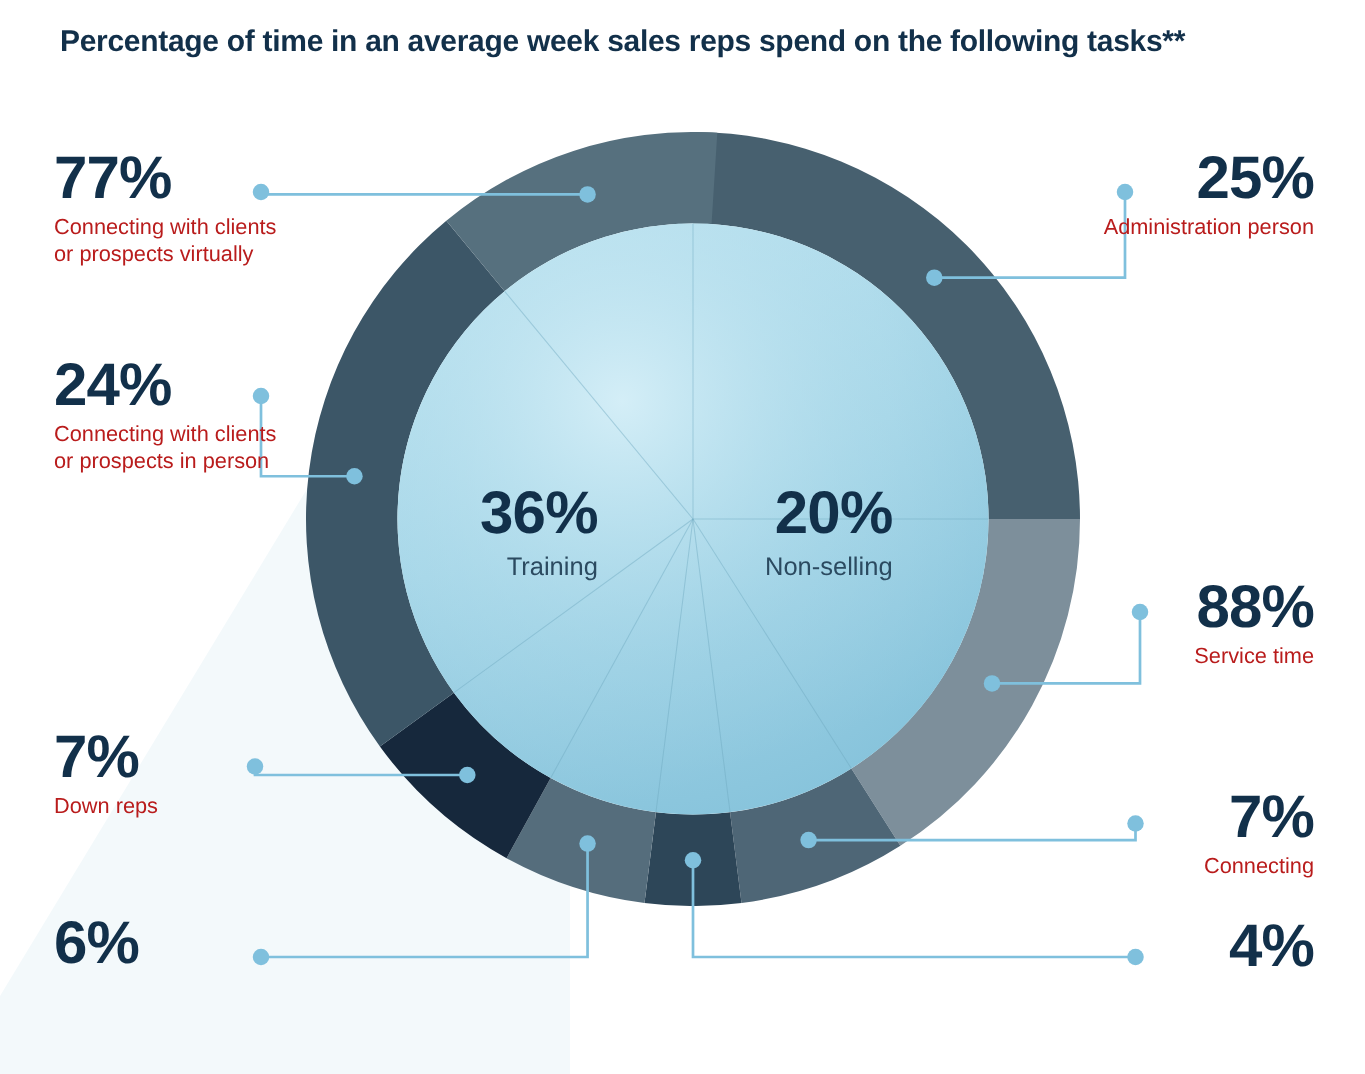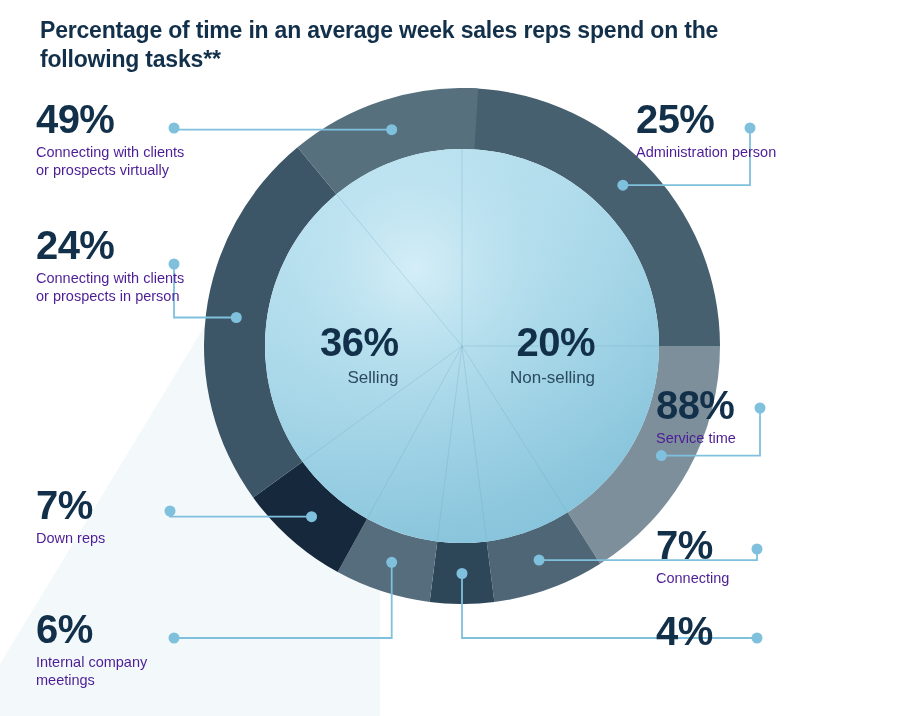--- a/index.html
+++ b/index.html
@@ -31,21 +31,21 @@
     clip-path: polygon(62% 0%, 100% 56%, 100% 100%, 0% 100%);
     z-index: 0;
   }
 
   
   .title {
     position: absolute;
     left: 40px;
     top: 16px;
     width: 780px;
-    font-size: 23px;
+    font-size: 20px;
     font-weight: 700;
     line-height: 1.28;
     letter-spacing: -0.2px;
     color: #12304a;
     z-index: 6;
   }
 
   
   .chart-wrap {
     position: absolute;
@@ -91,26 +91,26 @@
     font-weight: 700;
     line-height: 0.98;
     letter-spacing: -0.6px;
     color: #12304a;
     display: block;
   }
   .callout .desc {
     font-size: 14.5px;
     font-weight: 400;
     line-height: 1.25;
-    color: #4c1d95;
+    color: #b91c1c;
     display: block;
     margin-top: 4px;
     white-space: pre-line;
   }
-  .callout.right { }
+  .callout.right { text-align: right; }
 
   
   .connectors {
     position: absolute;
     inset: 0;
     z-index: 4;
     pointer-events: none;
   }
   .connectors svg { display: block; width: 910px; height: 716px; }
 </style>
@@ -160,21 +160,21 @@
           <line x1="258" y1="258" x2="233.30935298783214" y2="453.44659615895216" stroke="#6fa9c0" stroke-width="0.7" opacity="0.45"></line>
           <line x1="258" y1="258" x2="163.09452620196205" y2="430.6324159686411" stroke="#6fa9c0" stroke-width="0.7" opacity="0.45"></line>
           <line x1="258" y1="258" x2="98.62365210813536" y2="373.79369470161726" stroke="#6fa9c0" stroke-width="0.7" opacity="0.45"></line>
           <line x1="258" y1="258" x2="132.42747401950803" y2="106.2088911731696" stroke="#6fa9c0" stroke-width="0.7" opacity="0.45"></line>
         </g>
     </svg>
   </div>
 
   <div class="center-label" id="center-selling">
     <span class="big">36%</span>
-    <span class="sub">Selling</span>
+    <span class="sub">Training</span>
   </div>
   <div class="center-label" id="center-nonselling">
     <span class="big">20%</span>
     <span class="sub">Non-selling</span>
   </div>
 
   <div class="connectors">
     <svg viewBox="0 0 910 716" xmlns="http://www.w3.org/2000/svg">
       <g id="connector-group" fill="none" stroke="#7fc0dd" stroke-width="2">
           <path d="M 391.69863377969943 129.63464254285256 L 174 129.63464254285256 L 174 128" stroke="#7fc0dd" stroke-width="1.8" fill="none"></path>
@@ -201,40 +201,38 @@
           <circle cx="757" cy="549" r="5.5" fill="#7fc0dd"></circle>
           <circle cx="391.6986337796995" cy="562.3653574571474" r="5.5" fill="#7fc0dd"></circle>
           <circle cx="174" cy="638" r="5.5" fill="#7fc0dd"></circle>
           <circle cx="462" cy="573.5" r="5.5" fill="#7fc0dd"></circle>
           <circle cx="757" cy="638" r="5.5" fill="#7fc0dd"></circle>
         </g>
     </svg>
   </div>
 
   <div class="callout" style="left:36px; top:100px; width:200px;">
-    <span class="pct">49%</span>
+    <span class="pct">77%</span>
     <span class="desc">Connecting with clients
 or prospects virtually</span>
   </div>
 
-  <div class="callout" style="left:36px; top:226px; width:205px;">
+  <div class="callout" style="left:36px; top:238px; width:205px;">
     <span class="pct">24%</span>
     <span class="desc">Connecting with clients
 or prospects in person</span>
   </div>
 
   <div class="callout" style="left:36px; top:486px; width:180px;">
     <span class="pct">7%</span>
     <span class="desc">Down reps</span>
   </div>
 
   <div class="callout" style="left:36px; top:610px; width:190px;">
     <span class="pct">6%</span>
-    <span class="desc">Internal company
-meetings</span>
   </div>
 
   <div class="callout right" style="right:34px; top:100px; width:240px;">
     <span class="pct">25%</span>
     <span class="desc">Administration person</span>
   </div>
 
   <div class="callout right" style="right:34px; top:386px; width:220px;">
     <span class="pct">88%</span>
     <span class="desc">Service time</span>

